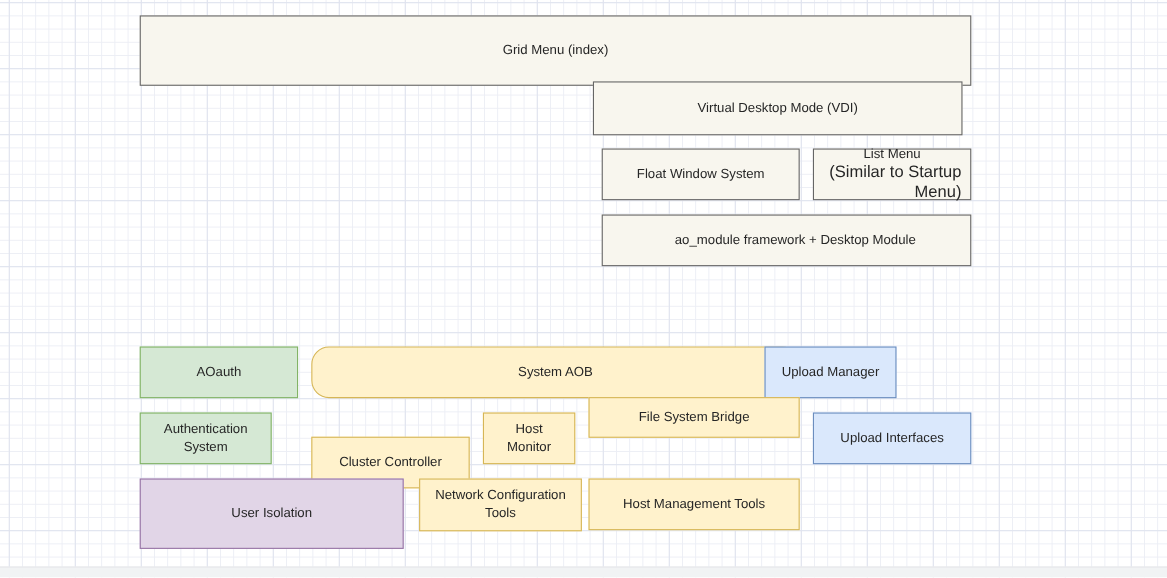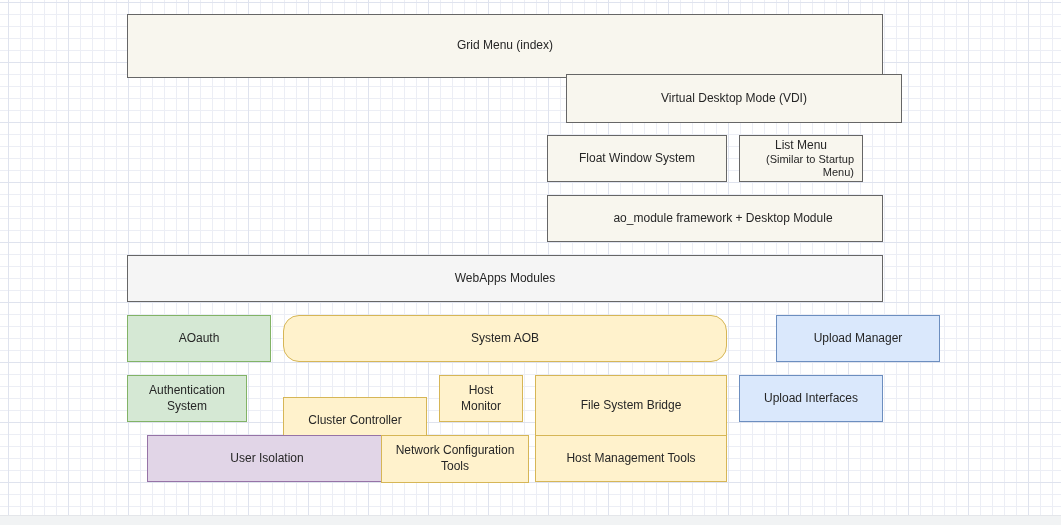--- a/index.html
+++ b/index.html
@@ -56,49 +56,49 @@
     justify-content: center;
     text-align: center;
     font-size: 12px;
     line-height: 1.3;
     color: var(--text-color);
     padding: 2px 8px;
     cursor: default;
   }
 
   .box .sub {
-    font-size: 11px;
+    font-size: 15px;
     line-height: 1.2;
     text-align: right;
   }
 
   .beige  { background: var(--beige-fill);  border-color: var(--beige-border); }
   .grayb  { background: var(--gray-fill);   border-color: var(--gray-border); }
   .green  { background: var(--green-fill);  border-color: var(--green-border); }
   .yellow { background: var(--yellow-fill); border-color: var(--yellow-border); }
   .blue   { background: var(--blue-fill);   border-color: var(--blue-border); }
   .purple { background: var(--purple-fill); border-color: var(--purple-border); }
 
   
   #grid-menu            { left:127px; top:14px;  width:756px; height:64px; }
   #direct-launched      { left:127px; top:74px;  width:408px; height:168px; }
-  #vdi                  { left:566px; top:74px;  width:336px; height:49px; }
+  #vdi                  { left:539px; top:74px;  width:336px; height:49px; }
   #float-window         { left:547px; top:135px; width:180px; height:47px; }
-  #list-menu            { left:739px; top:135px; width:124px; height:47px; }
+  #list-menu            { left:739px; top:135px; width:144px; height:47px; }
   #ao-module            { left:547px; top:195px; width:336px; height:47px;padding-left:24px; }
   #webapps-modules      { left:127px; top:255px; width:756px; height:47px; }
   #aoauth               { left:127px; top:315px; width:144px; height:47px; }
   #system-aob           { left:283px; top:315px; width:444px; height:47px;border-radius:16px; }
-  #upload-manager       { left:776px; top:315px; width:164px; height:47px; }
+  #upload-manager       { left:695px; top:315px; width:120px; height:47px; }
   #auth-system          { left:127px; top:375px; width:120px; height:47px; }
   #cluster-controller   { left:283px; top:375px; width:144px; height:47px;margin-top:22px; }
   #host-monitor         { left:439px; top:375px; width:84px;  height:47px; }
-  #file-system-bridge   { left:535px; top:375px; width:192px; height:62px; }
+  #file-system-bridge   { left:535px; top:361px; width:192px; height:37px; }
   #upload-interfaces    { left:739px; top:375px; width:144px; height:47px; }
-  #user-isolation       { left:127px; top:435px; width:240px; height:47px;margin-left:20px; }
+  #user-isolation       { left:127px; top:435px; width:240px; height:64px; }
   #network-config-tools { left:381px; top:435px; width:148px; height:48px;justify-content:center; }
   #host-management-tools{ left:535px; top:435px; width:192px; height:47px; }
 
   .hscrollbar {
     position: absolute;
     left: 0;
     bottom: 0;
     width: 1061px;
     height: 10px;
     background: var(--scrollbar-bg);
@@ -125,23 +125,20 @@
 
   <div class="box beige" id="list-menu">
     <div>List Menu</div>
     <div class="sub">(Similar to Startup Menu)</div>
   </div>
 
   <div class="box beige" id="ao-module">
     <span>ao_module framework + Desktop Module</span>
   </div>
 
-  <div class="box grayb" id="webapps-modules">
-    <span>WebApps Modules</span>
-  </div>
 
   <div class="box green" id="aoauth">
     <span>AOauth</span>
   </div>
 
   <div class="box yellow" id="system-aob">
     <span>System AOB</span>
   </div>
 
   <div class="box blue" id="upload-manager">

